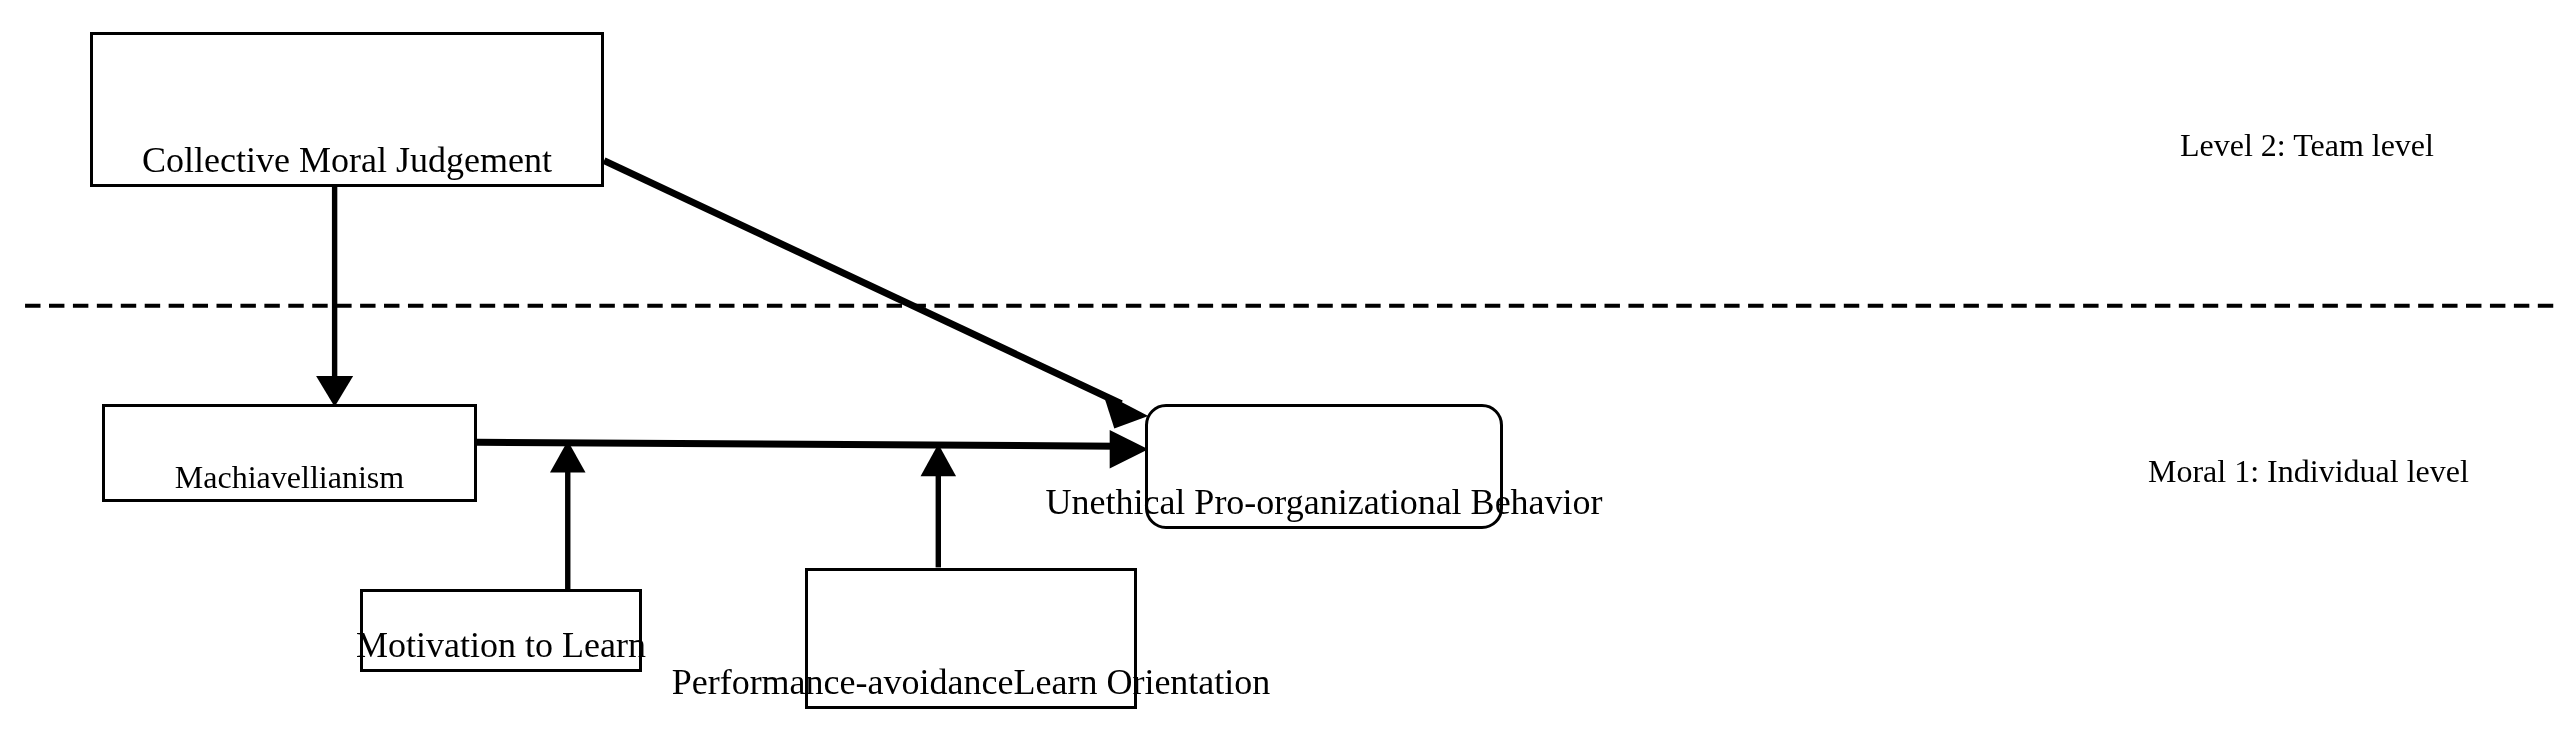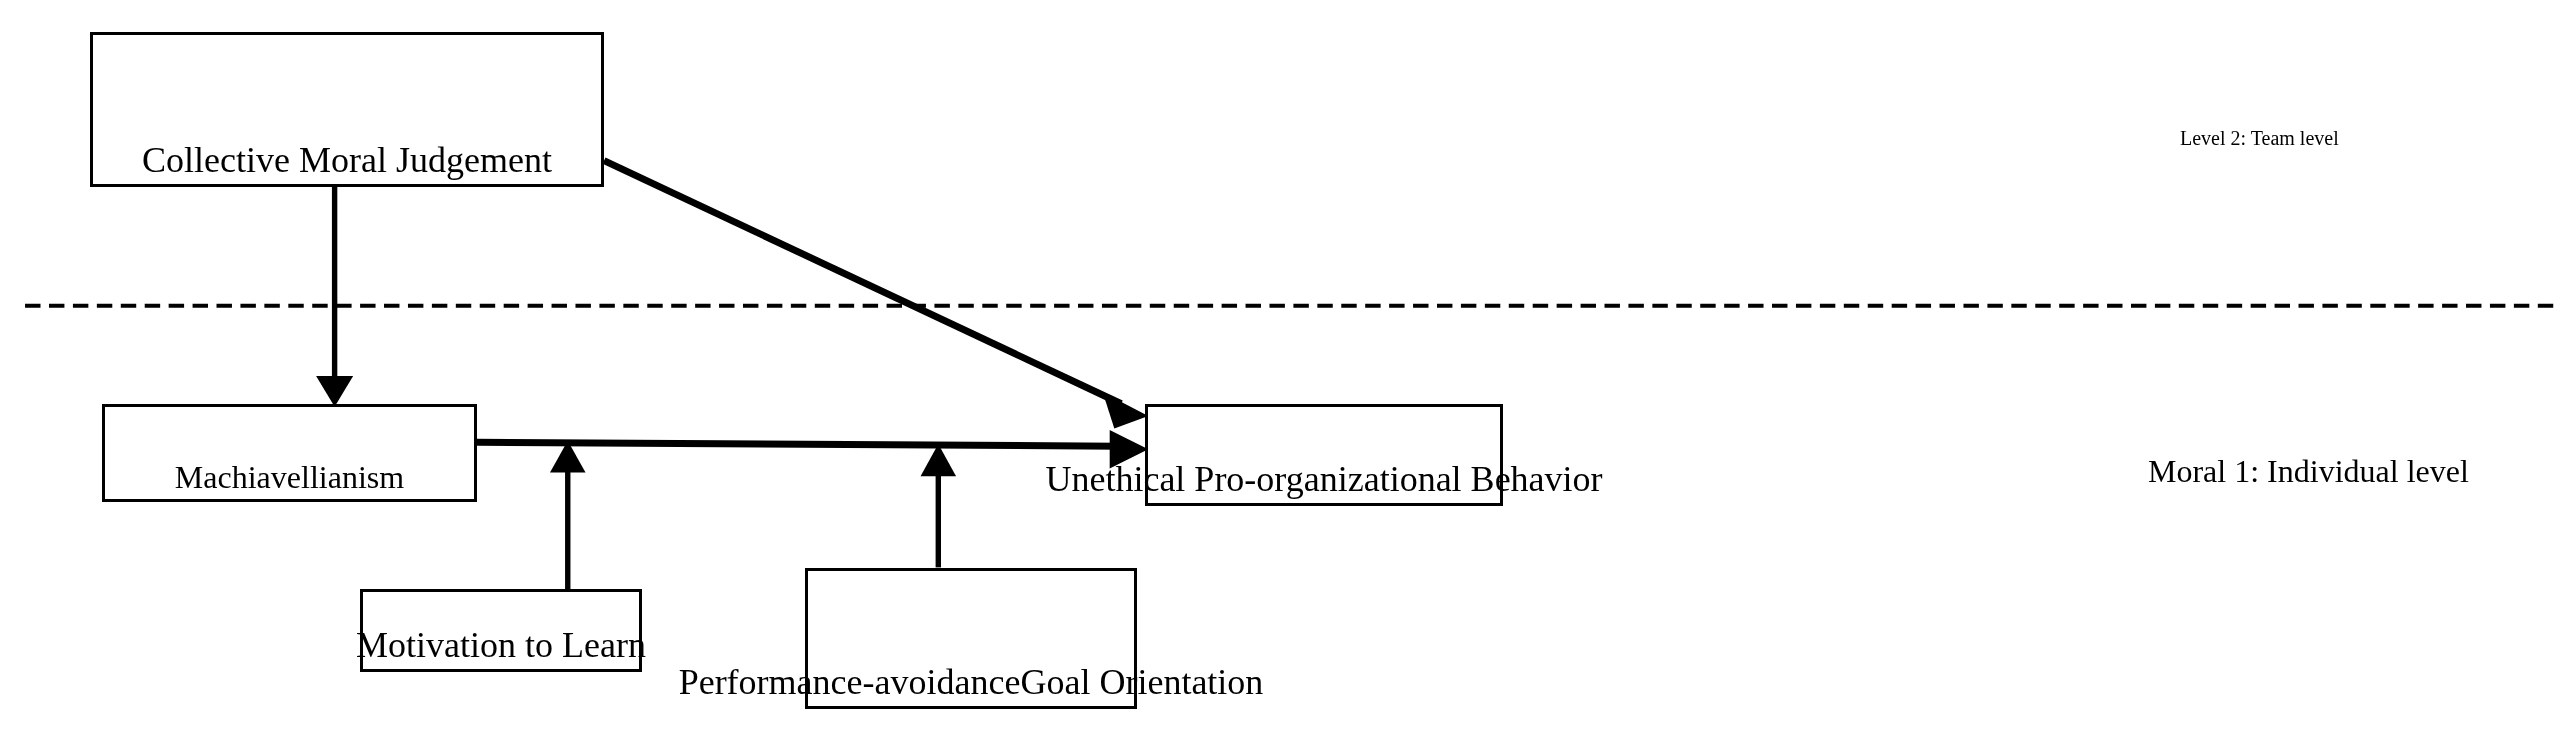--- a/index.html
+++ b/index.html
@@ -45,24 +45,24 @@
     left: 0;
     top: 0;
     width: 2576px;
     height: 738px;
     z-index: 1;
     pointer-events: none;
   }
   
   #node-cmj   { left:90px;  top:32px;  width:514px; height:155px; font-size:36px; }
   #node-mach  { left:102px;  top:404px; width:375px; height:98px; font-size:32px; }
-  #node-upb   { left:1145px; top:404px; width:358px; height:102px; font-size:36px; }
+  #node-upb   { left:1145px; top:404px; width:358px; height:125px; font-size:36px;border-radius:21px; }
   #node-mtl   { left:360px;  top:589px; width:282px; height:83px; font-size:36px; }
   #node-pago  { left:805px; top:568px; width:332px; height:141px; font-size:36px; }
-  #label-level2 { left:2180px; top:127px; font-size:20px; }
+  #label-level2 { left:2180px; top:127px; font-size:32px; }
   #label-level1 { left:2148px; top:453px; font-size:32px; }
 </style>
 </head>
 <body>
 
 <div id="canvas">
 
   <svg id="edge-layer" viewBox="0 0 3336 956" width="2576" height="738" xmlns="http://www.w3.org/2000/svg">
 
     <line x1="32" y1="396" x2="3307" y2="396" stroke="#000000" stroke-width="5" stroke-dasharray="20 11"></line>
@@ -104,20 +104,20 @@
   <div class="node" id="node-upb">
     <span class="line">Unethical Pro-organizational Behavior</span>
   </div>
 
   <div class="node" id="node-mtl">
     <span class="line">Motivation to Learn</span>
   </div>
 
   <div class="node" id="node-pago">
     <span class="line">Performance-avoidance</span>
-    <span class="line">Goal Orientation</span>
+    <span class="line">Learn Orientation</span>
   </div>
 
   <div class="level-label" id="label-level2">Level 2: Team level</div>
   <div class="level-label" id="label-level1">Moral 1: Individual level</div>
 
 </div>
 
 
 </body></html>

